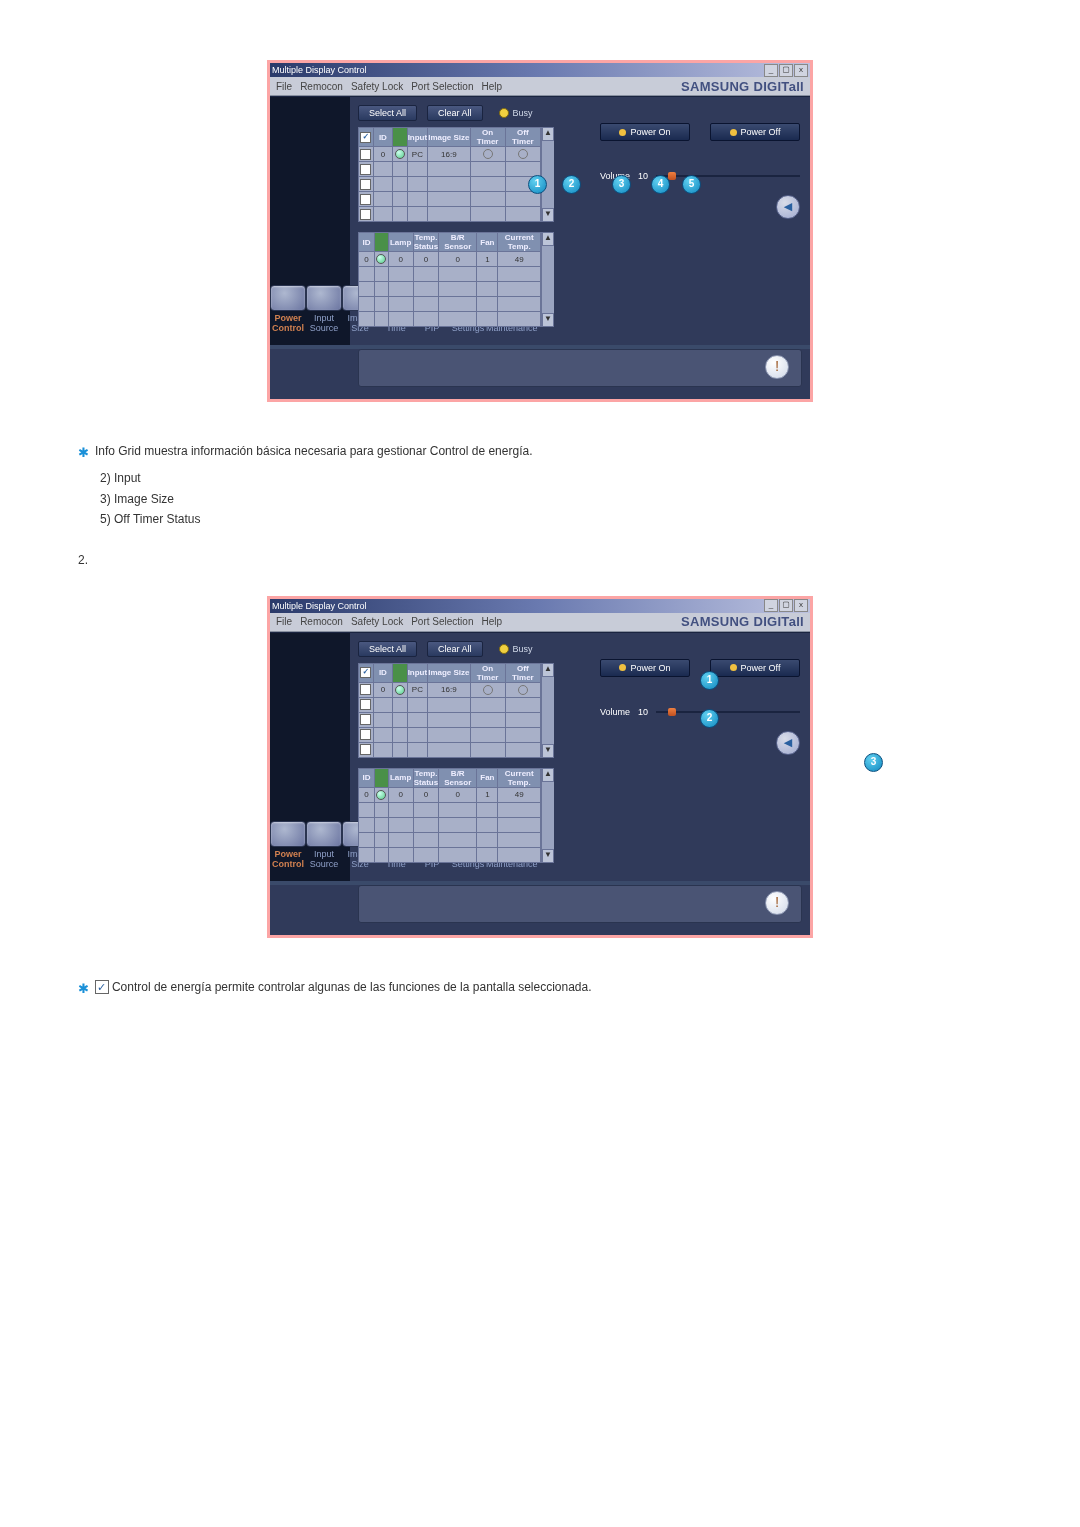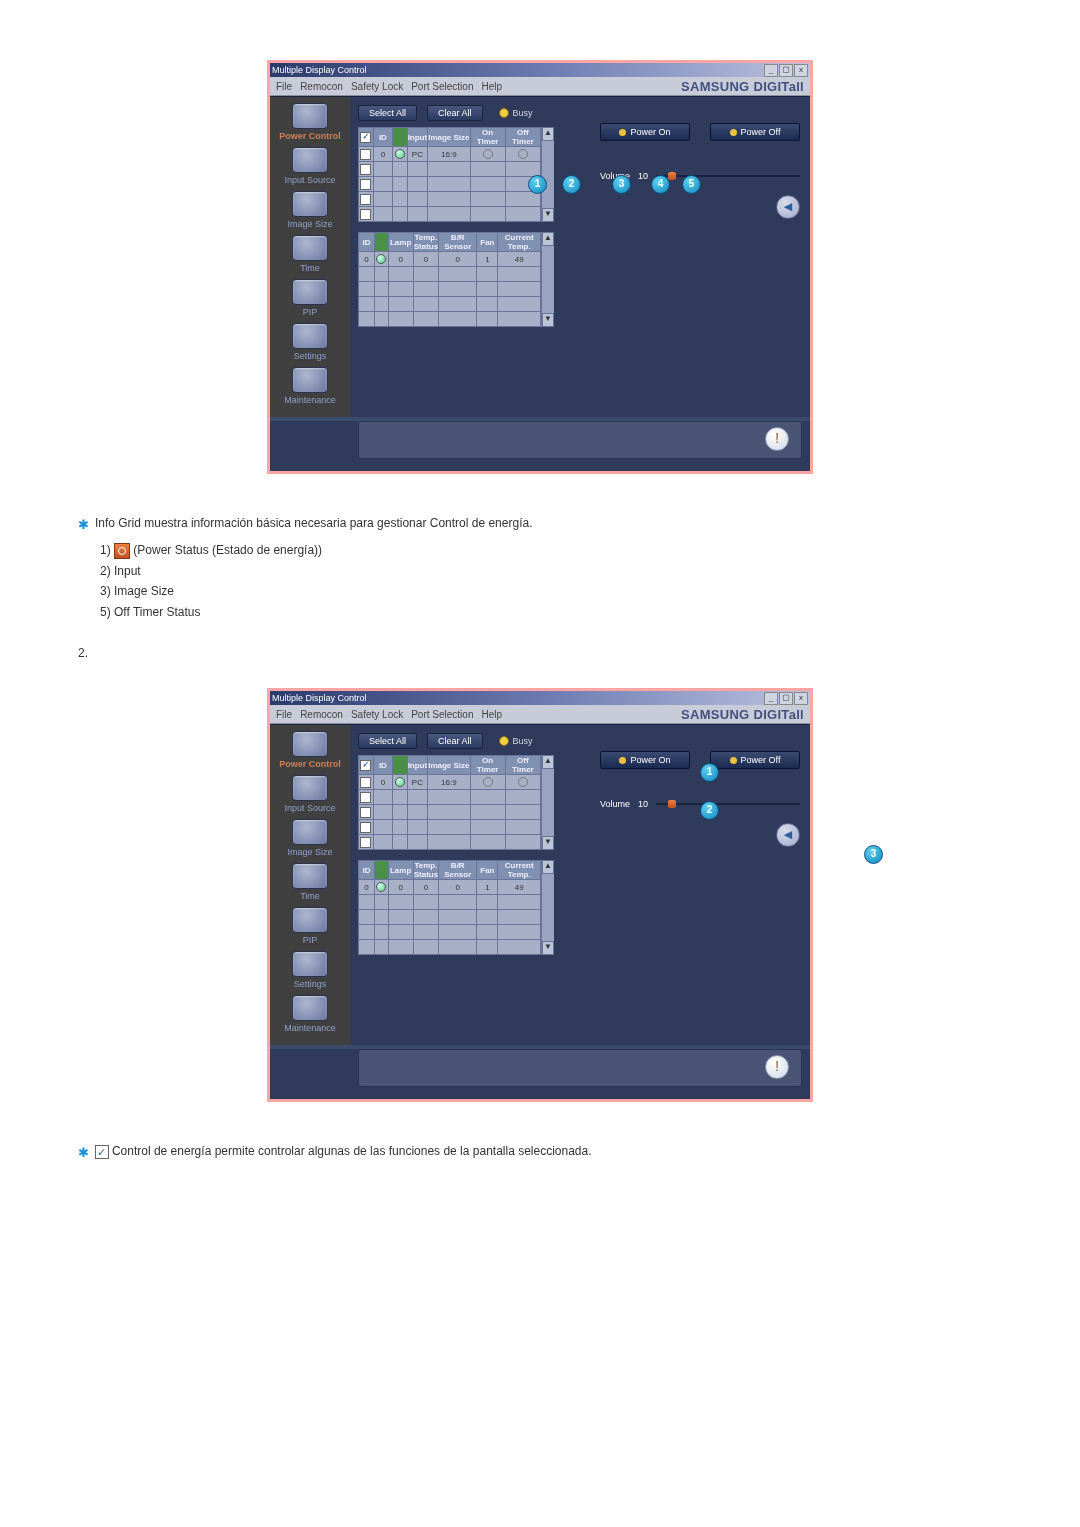--- a/index.html
+++ b/index.html
@@ -8,21 +8,21 @@
   .title-bar{height:14px;background:linear-gradient(to right,#2a3a6a,#6a7ab0,#bcc2e0);display:flex;align-items:center;justify-content:space-between;padding:0 2px}
   .title-bar .t-left{display:flex;align-items:center;gap:3px}
   .title-bar .t-text{font-size:9px;color:#fff}
   .win-controls{display:flex;gap:1px}
   .win-controls span{width:12px;height:11px;background:#d0d4e0;border:1px solid #888;font-size:8px;line-height:9px;text-align:center;color:#333}
   .menu-bar{height:18px;background:#c8ccd8;display:flex;align-items:center;justify-content:space-between;padding:0 6px;border-bottom:1px solid #8890a0}
   .menu-bar .m-left{display:flex;gap:8px}
   .menu-bar span.mi{font-size:10px;color:#444}
   .brand{font-size:13px;color:#425080;font-weight:bold;letter-spacing:.3px}
   .body-area{display:flex;background:#303a5a;border-top:1px solid #1a2440}
-  .sidebar{width:80px;background:#404040;padding:6px 0 6px 0;display:flex;flex-direction:column;align-items:center}
+  .sidebar{width:80px;background:#0f172a;padding:6px 0 6px 0;display:flex;flex-direction:row;align-items:flex-end}
   .side-item{display:flex;flex-direction:column;align-items:center;margin-bottom:6px}
   .side-icon{width:34px;height:24px;border-radius:4px;background:radial-gradient(circle at 40% 30%,#aeb8d0,#6a74a0);border:1px solid #2a3450;box-shadow:inset 0 1px 2px rgba(255,255,255,.5)}
   .side-label{font-size:9px;margin-top:2px;color:#8fa0c8;text-align:center;line-height:10px}
   .side-label.active{color:#d08050;font-weight:bold}
   .center{flex:1;padding:8px 8px 8px 8px;position:relative}
   .top-row{display:flex;align-items:center;gap:10px;margin-bottom:6px}
   .btn-bevel{font-size:9px;color:#fff;padding:2px 10px;background:linear-gradient(#4a5880,#2a3a60);border:1px solid #1a2440;border-radius:2px}
   .busy{display:flex;align-items:center;gap:4px;font-size:9px;color:#d0d8e8;margin-left:6px}
   .dot{width:8px;height:8px;border-radius:50%;background:#58d058;border:1px solid #2a6030}
   .dot.y{background:#f0d040;border-color:#806a10}
@@ -330,21 +330,20 @@
       </div>
     </div>
   </div>
 
   <div class="desc-block">
     <div class="row-star">
       <span class="star">✱</span>
       <span>Info Grid muestra información básica necesaria para gestionar Control de energía.</span>
     </div>
     <div class="ol">
-      <div class="it"><span>1) </span><span class="power-status-icon"></span><span> (Power Status (Estado de energía))</span></div>
       <div class="it">2) Input</div>
       <div class="it">3) Image Size</div>
       <div class="it">5) Off Timer Status</div>
     </div>
     <div class="num-para">
       <span>2.</span>
     </div>
   </div>
 
   <div class="screenshot">

